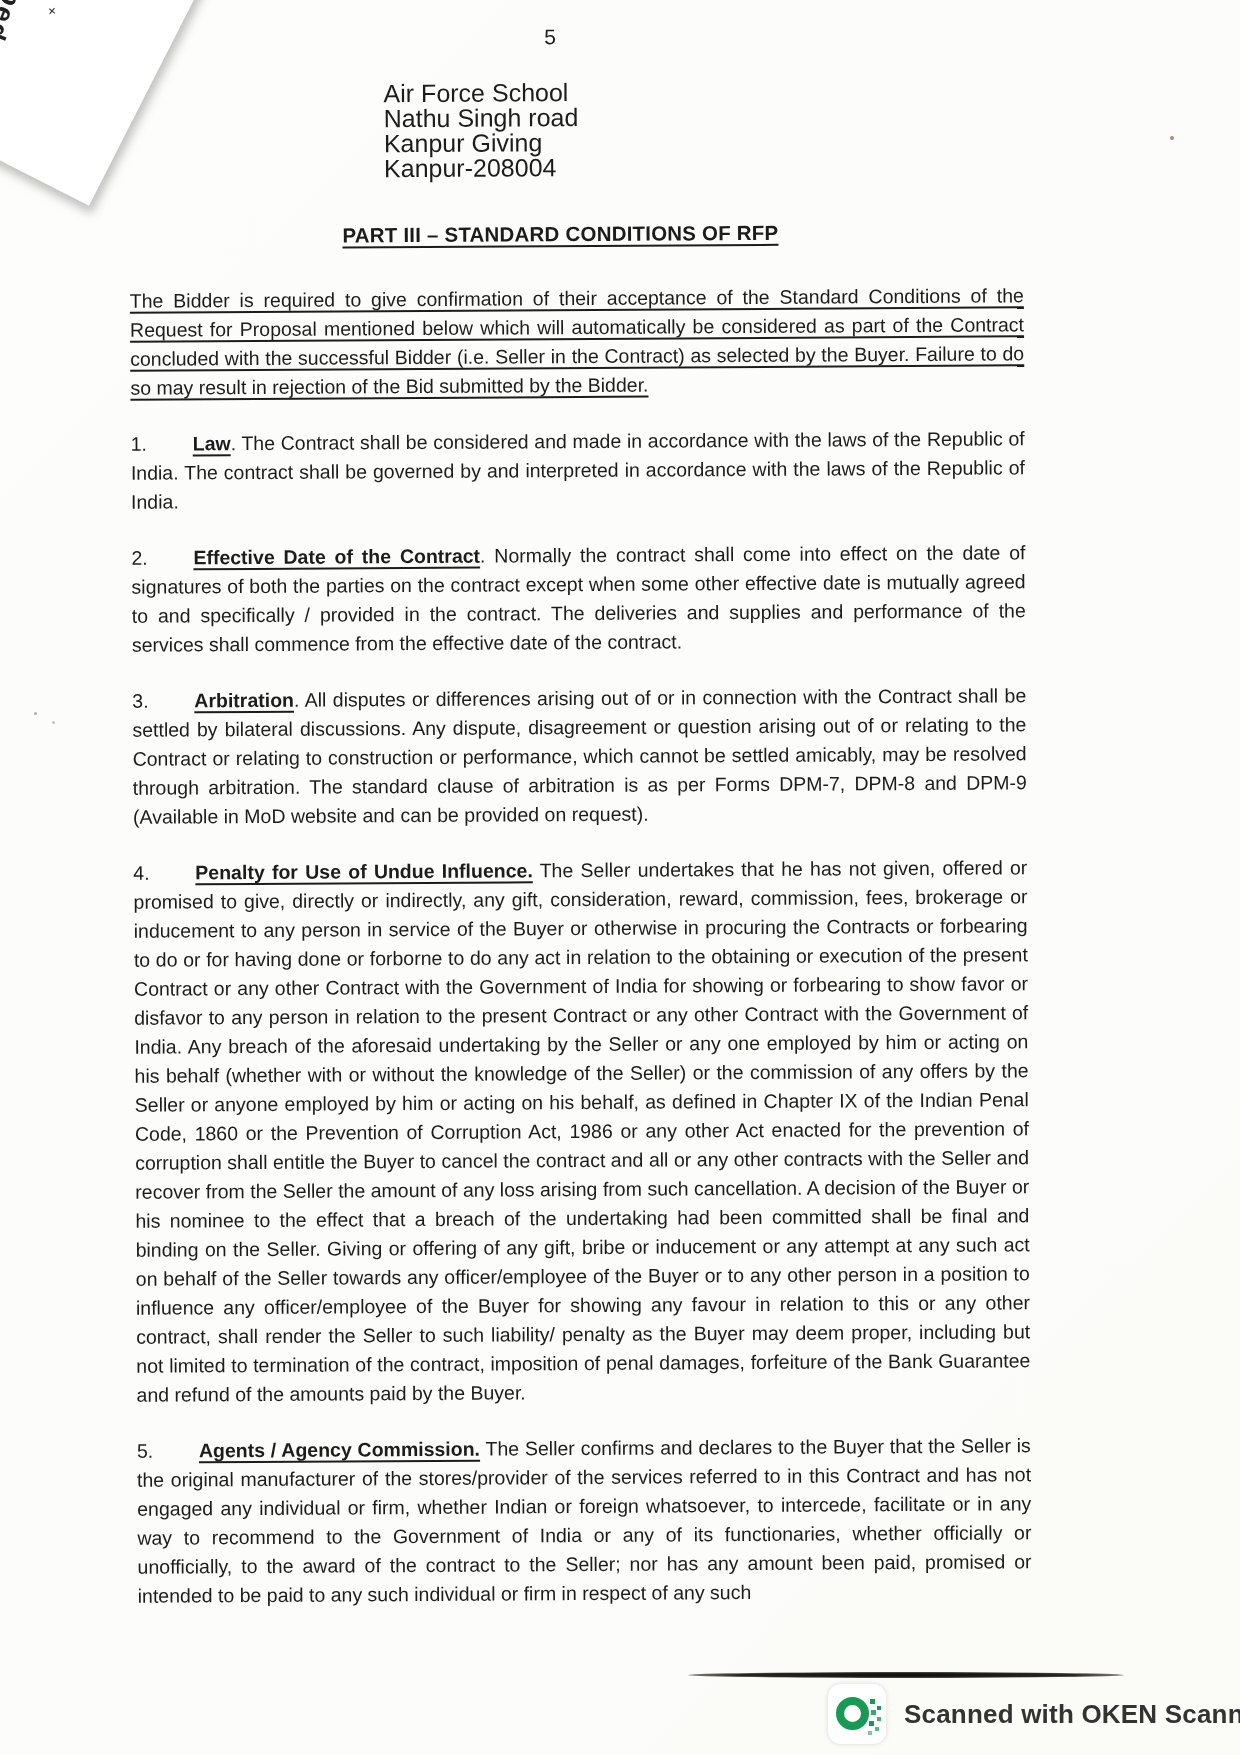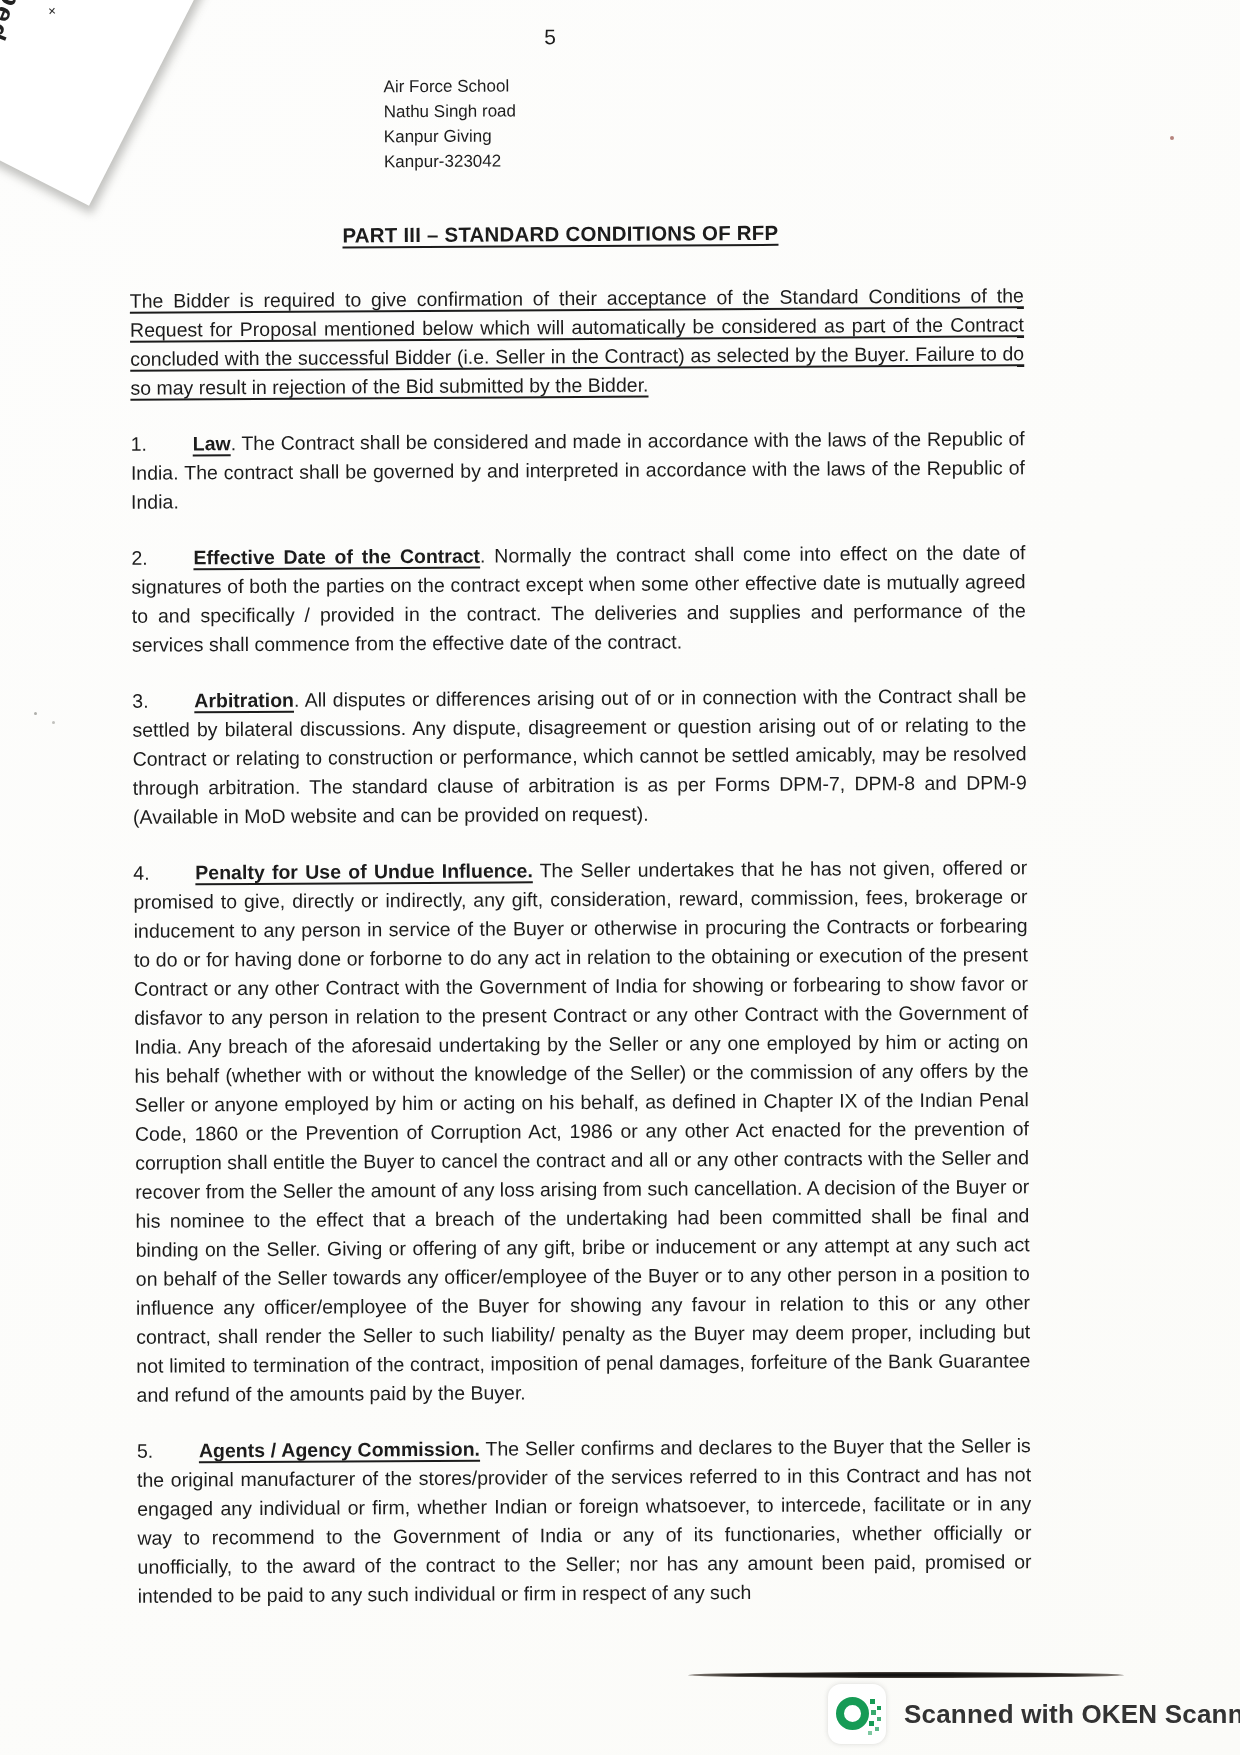--- a/index.html
+++ b/index.html
@@ -51,22 +51,22 @@
   .scan{
     position:absolute;left:0;top:0;width:1240px;
     transform:rotate(-0.35deg);
     transform-origin:60% 30%;
   }
   .page-number{
     position:absolute;left:544px;top:24px;
     font-size:21px;
   }
   .address{
-    position:absolute;left:383px;top:72px;
-    font-size:17px;line-height:25px;
+    position:absolute;left:383px;top:79px;
+    font-size:25px;line-height:25px;
   }
   .content{
     position:absolute;left:128px;top:218px;width:894px;
     font-size:19.5px;line-height:29px;
   }
   .doc-title{
     text-align:center;
     font-size:20.5px;font-weight:bold;letter-spacing:.2px;
     text-decoration:underline;
     text-underline-offset:4px;
@@ -129,21 +129,21 @@
   <div class="speck-b"></div>
 
   <div class="scan">
 
     <div class="page-number">5</div>
 
     <div class="address">
       <div>Air Force School</div>
       <div>Nathu Singh road</div>
       <div>Kanpur Giving</div>
-      <div>Kanpur-323042</div>
+      <div>Kanpur-208004</div>
     </div>
 
     <div class="content">
 
       <h1 class="doc-title">PART III – STANDARD CONDITIONS OF RFP</h1>
 
       <p class="intro">The Bidder is required to give confirmation of their acceptance of the Standard Conditions of the Request for Proposal mentioned below which will automatically be considered as part of the Contract concluded with the successful Bidder (i.e. Seller in the Contract) as selected by the Buyer. Failure to do so may result in rejection of the Bid submitted by the Bidder.</p>
 
       <p class="clause"><span class="cnum">1.</span><span class="cheading">Law</span><span>.  The Contract shall be considered and made in accordance with the laws of the Republic of India. The contract shall be governed by and interpreted in accordance with the laws of the Republic of India.</span></p>
 

